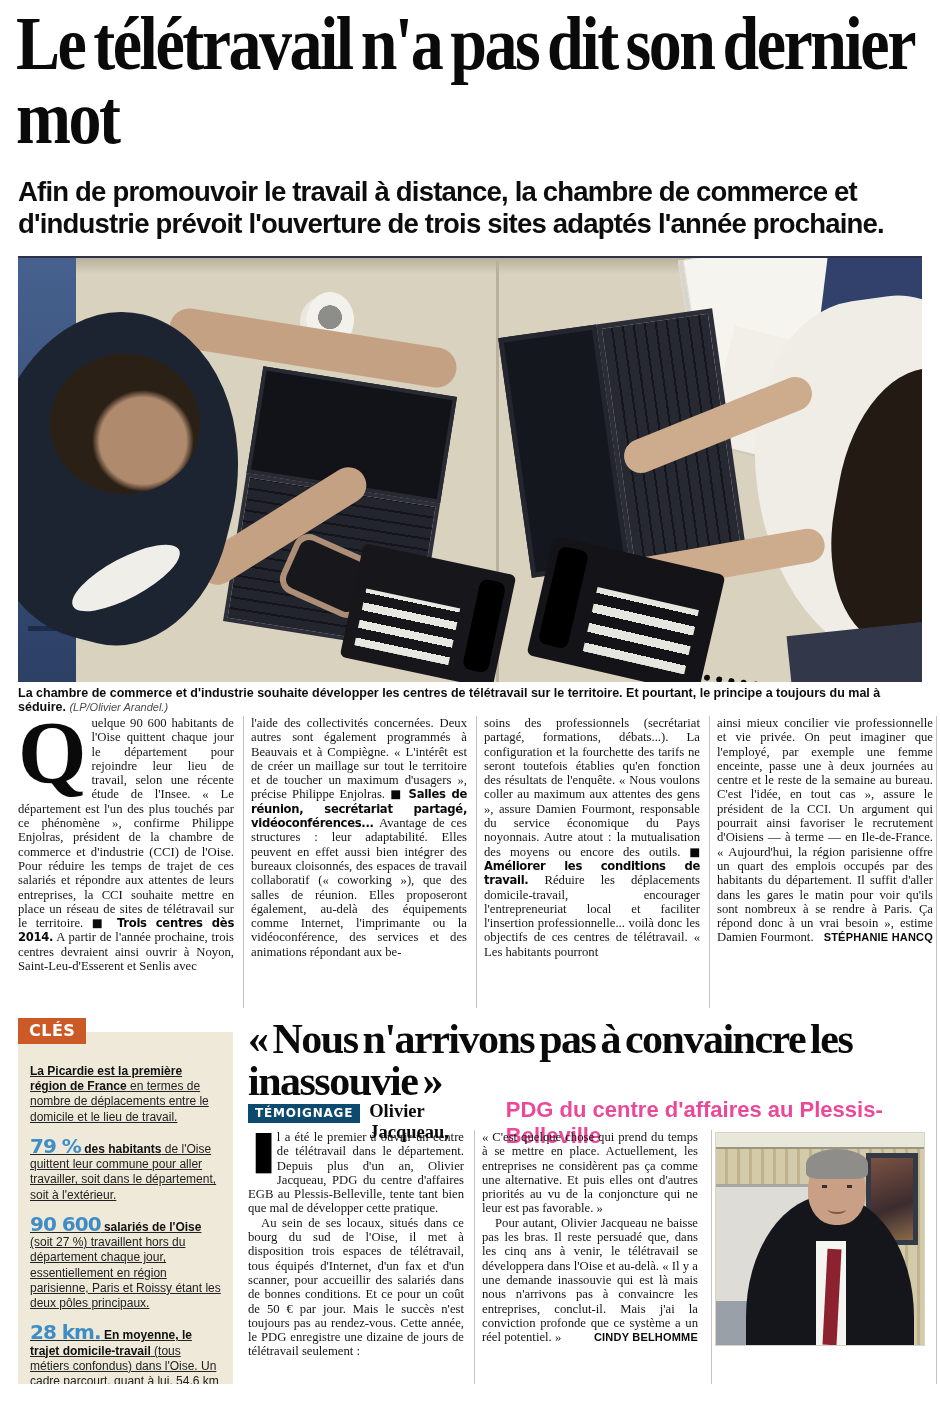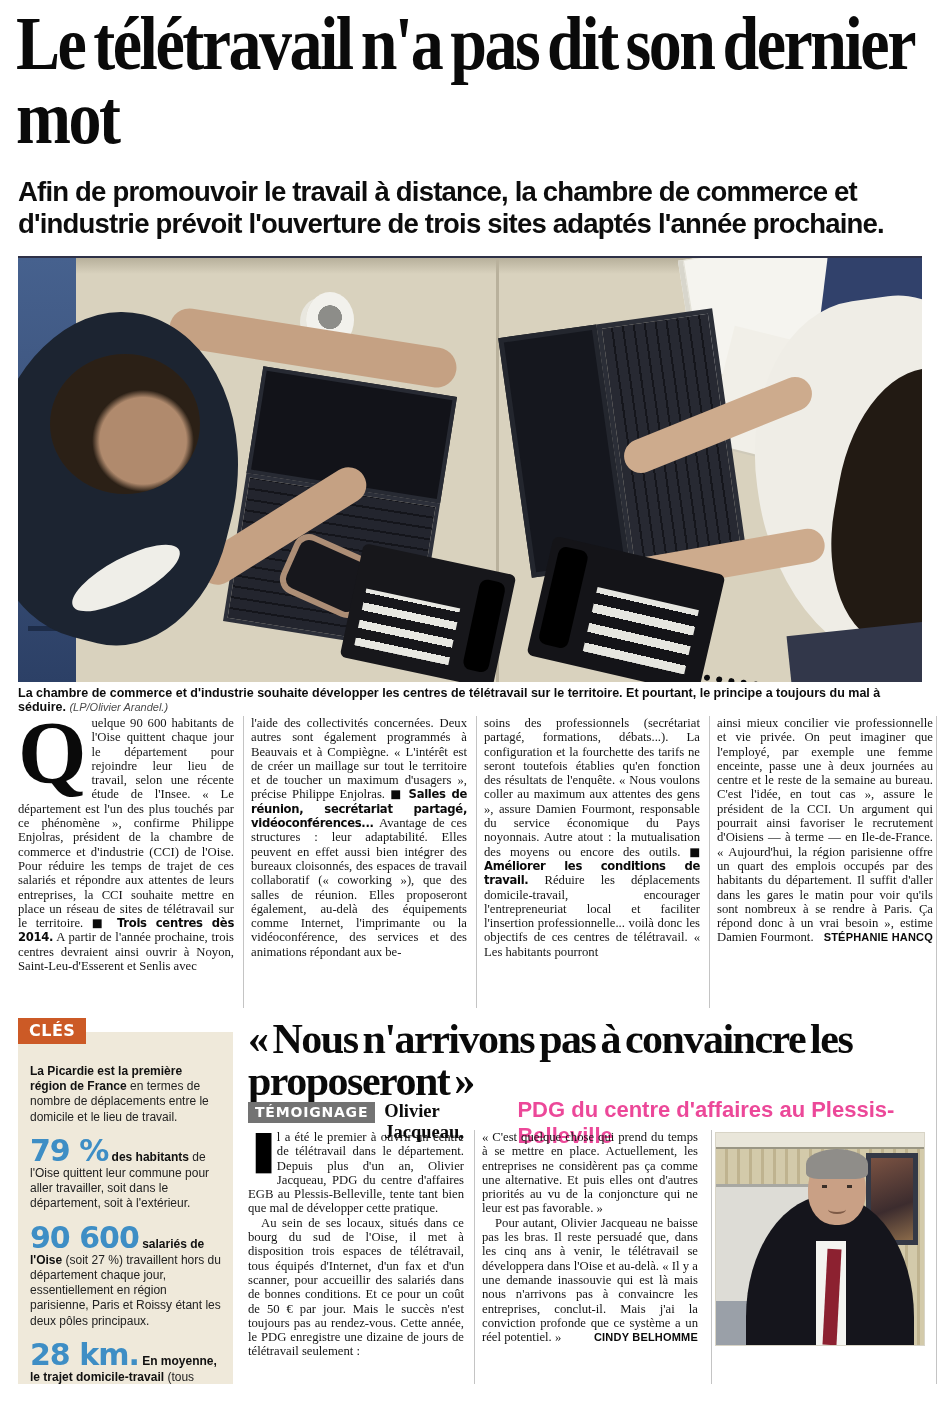--- a/index.html
+++ b/index.html
@@ -65,30 +65,30 @@
   .r4{left:474px;top:1130px;height:266px}.r5{left:711px;top:1130px;height:266px}
   .dc-q{float:left;font-family:"Liberation Serif",serif;font-weight:bold;font-size:88px;line-height:.8;margin:2px 5px 0 0;color:#0a0a0a;}
   .sublead{font-family:"DejaVu Sans",sans-serif;font-weight:bold;font-size:11.6px;letter-spacing:-.3px;color:#0a0a0a;}
   .byline{float:right;font-family:"Liberation Sans",sans-serif;font-weight:bold;font-size:11px;letter-spacing:.2px;color:#0a0a0a;}
 
   
   .cles-panel{position:absolute;left:18px;top:1032px;width:215px;height:360px;background:#efe9da;box-sizing:border-box;padding:30px 12px 10px 12px;
     font-family:"Liberation Sans",sans-serif;font-size:12px;line-height:1.27;color:#222;}
   .cles-tab{position:absolute;left:18px;top:1018px;background:#cc5a26;color:#fff;
     font-family:"DejaVu Sans",sans-serif;font-weight:bold;font-size:16px;letter-spacing:.5px;padding:3px 11px 4px 11px;}
-  .cles-item{margin:8px 0 11px 0;}
+  .cles-item{margin:8px 0 11px 0;text-decoration:underline;}
   .cles-item b{color:#101010;}
-  .bignum{font-family:"DejaVu Sans",sans-serif;font-weight:bold;font-size:30px;line-height:1;color:#3e8ec5;letter-spacing:-1px;}
+  .bignum{font-family:"DejaVu Sans",sans-serif;font-weight:bold;font-size:20px;line-height:1;color:#3e8ec5;letter-spacing:-1px;}
 
   
   .headline2{position:absolute;left:248px;top:1018px;width:690px;
     font-family:"Liberation Serif",serif;font-weight:bold;font-size:42px;line-height:1.0;
     letter-spacing:-1.5px;word-spacing:-4px;color:#0a0a0a;}
   .tagrow{position:absolute;left:248px;top:1097px;width:690px;display:flex;align-items:baseline;gap:9px;}
-  .tag-box{background:#737373;color:#fff;font-family:"DejaVu Sans",sans-serif;font-weight:bold;font-size:14px;letter-spacing:.8px;padding:2px 7px 3px 7px;}
+  .tag-box{background:#0c4a6e;color:#fff;font-family:"DejaVu Sans",sans-serif;font-weight:bold;font-size:12px;letter-spacing:.8px;padding:2px 7px 3px 7px;}
   .tag-name{font-family:"Liberation Serif",serif;font-weight:bold;font-size:18.5px;color:#0a0a0a;}
   .tag-desc{font-family:Liberation Sans, sans-serif;font-weight:600;font-size:22px;color:#ec4899;}
   .body2-col{position:absolute;top:1130px;width:216px;
     font-family:"Liberation Serif",serif;font-size:12.7px;line-height:14.3px;text-align:justify;color:#141414;}
   .b2c1{left:248px}.b2c2{left:482px}
   .indent{text-indent:13px;}
   .dc-i{float:left;font-family:"DejaVu Sans",sans-serif;font-weight:bold;font-size:56px;line-height:.78;margin:2px 8px 0 0;transform:scaleX(1.5);transform-origin:left;color:#000;}
 
   
   .portrait{position:absolute;left:715px;top:1132px;width:208px;height:212px;overflow:hidden;border:1px solid #d8d4c6;
@@ -171,21 +171,21 @@
   <div class="vrule r-right"></div>
 
   <div class="cles-panel">
     <p class="cles-item" style="margin-top:2px;"><b>La Picardie est la première région de France</b><span> en termes de nombre de déplacements entre le domicile et le lieu de travail.</span></p>
     <p class="cles-item"><span class="bignum">79 %</span><b> des habitants</b><span> de l'Oise quittent leur commune pour aller travailler, soit dans le département, soit à l'extérieur.</span></p>
     <p class="cles-item"><span class="bignum">90 600</span><b> salariés de l'Oise</b><span> (soit 27 %) travaillent hors du département chaque jour, essentiellement en région parisienne, Paris et Roissy étant les deux pôles principaux.</span></p>
     <p class="cles-item"><span class="bignum">28 km.</span><b> En moyenne, le trajet domicile-travail</b><span> (tous métiers confondus) dans l'Oise. Un cadre parcourt, quant à lui, 54,6 km en moyenne.</span></p>
   </div>
   <div class="cles-tab">CLÉS</div>
 
-  <h2 class="headline2" style="margin:0;">« Nous n'arrivons pas à convaincre les proposeront »</h2>
+  <h2 class="headline2" style="margin:0;">« Nous n'arrivons pas à convaincre les inassouvie »</h2>
   <div class="tagrow">
     <span class="tag-box">TÉMOIGNAGE</span>
     <span class="tag-name">Olivier Jacqueau,</span>
     <span class="tag-desc">PDG du centre d'affaires au Plessis-Belleville</span>
   </div>
 
   <div class="body2-col b2c1">
     <span class="dc-i">I</span><span>l a été le premier à ouvrir un centre de télétravail dans le département. Depuis plus d'un an, Olivier Jacqueau, PDG du centre d'affaires EGB au Plessis-Belleville, tente tant bien que mal de développer cette pratique.</span>
     <p class="indent" style="margin:0;">Au sein de ses locaux, situés dans ce bourg du sud de l'Oise, il met à disposition trois espaces de télétravail, tous équipés d'Internet, d'un fax et d'un scanner, pour accueillir des salariés dans de bonnes conditions. Et ce pour un coût de 50 € par jour. Mais le succès n'est toujours pas au rendez-vous. Cette année, le PDG enregistre une dizaine de jours de télétravail seulement :</p>
   </div>

